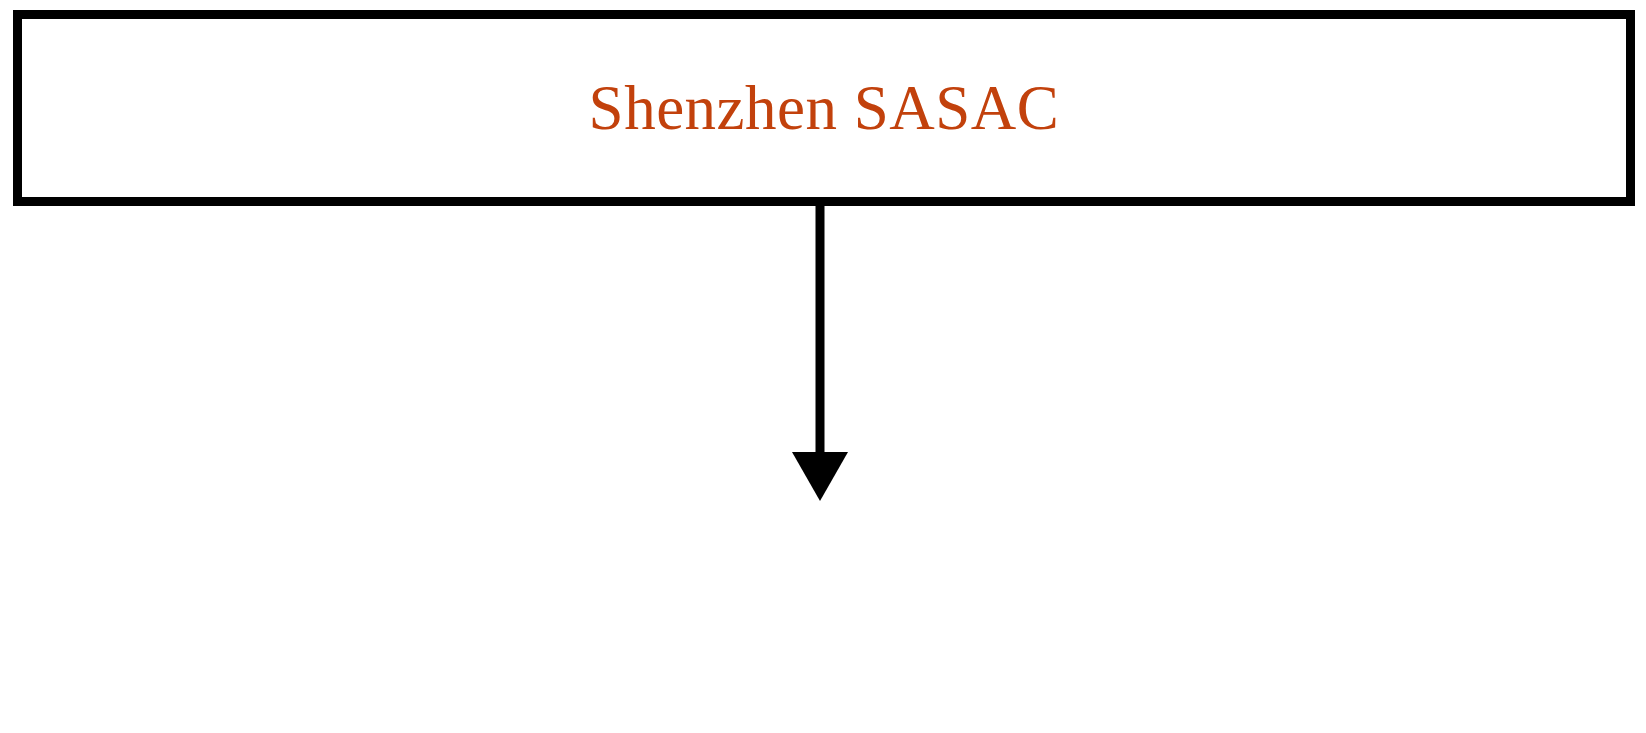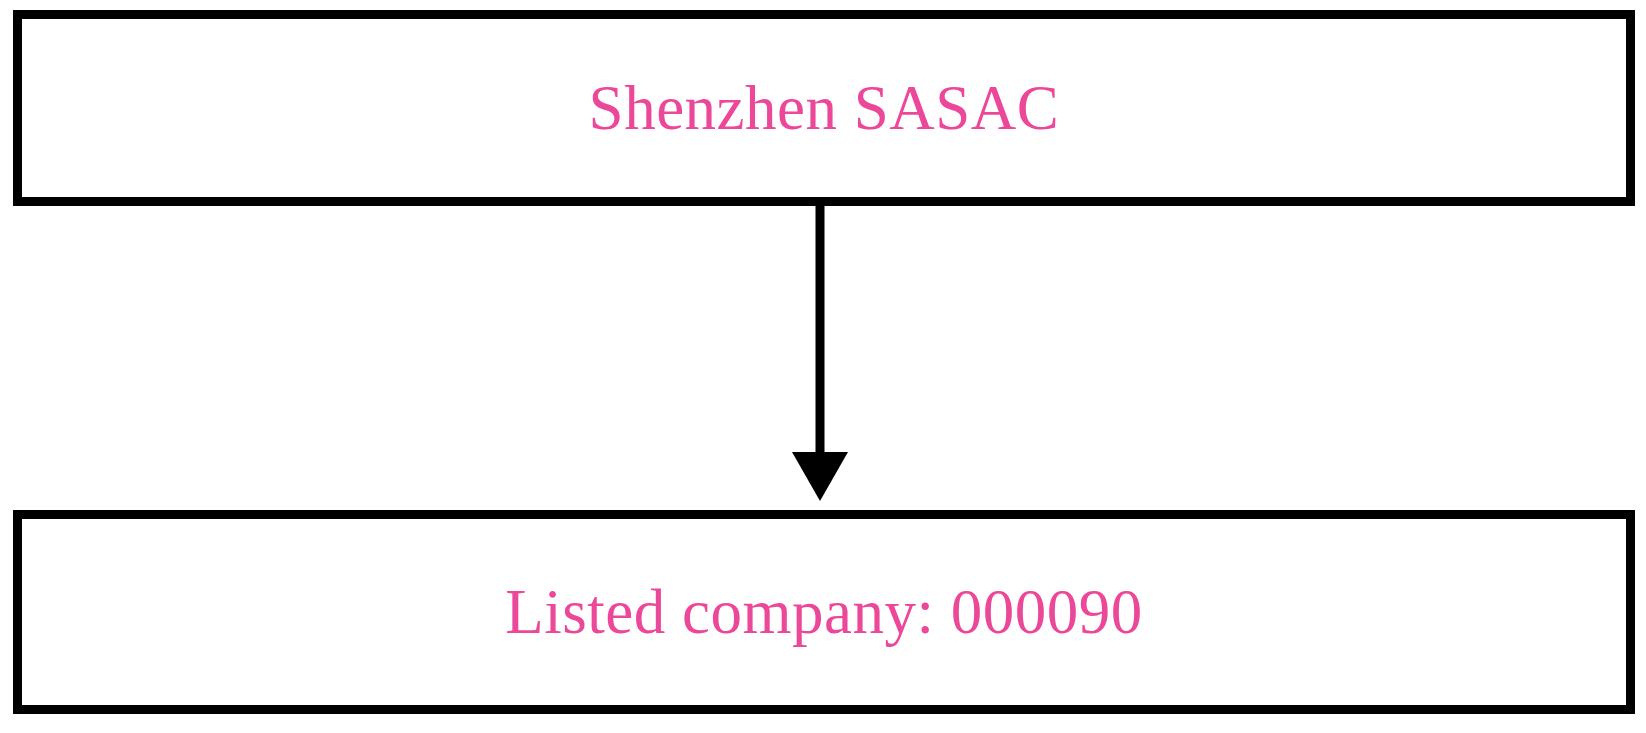--- a/index.html
+++ b/index.html
@@ -23,21 +23,21 @@
     position: absolute;
     box-sizing: border-box;
     background: #ffffff;
     border: 9px solid #000000;
     display: flex;
     align-items: center;
     justify-content: center;
   }
   .node-label {
     font-family: "Liberation Serif", "DejaVu Serif", serif;
-    color: #ec4899;
+    color: #c2410c;
     font-size: 63px;
     line-height: 1.05;
     letter-spacing: 0.5px;
     white-space: nowrap;
     text-align: center;
   }
 
   #box-parent {
     left: 13px;
     top: 10px;
@@ -68,17 +68,14 @@
 
   <div class="node-box" id="box-parent">
     <span class="node-label">Shenzhen SASAC</span>
   </div>
 
   <svg id="connector" viewBox="0 0 1646 733" xmlns="http://www.w3.org/2000/svg">
     <line x1="820" y1="205" x2="820" y2="458" stroke="#000000" stroke-width="9"></line>
     <polygon points="792,452 848,452 820,501" fill="#000000"></polygon>
   </svg>
 
-  <div class="node-box" id="box-child">
-    <span class="node-label">Listed company: 000090</span>
-  </div>
 
 </div>
 
 </body></html>

